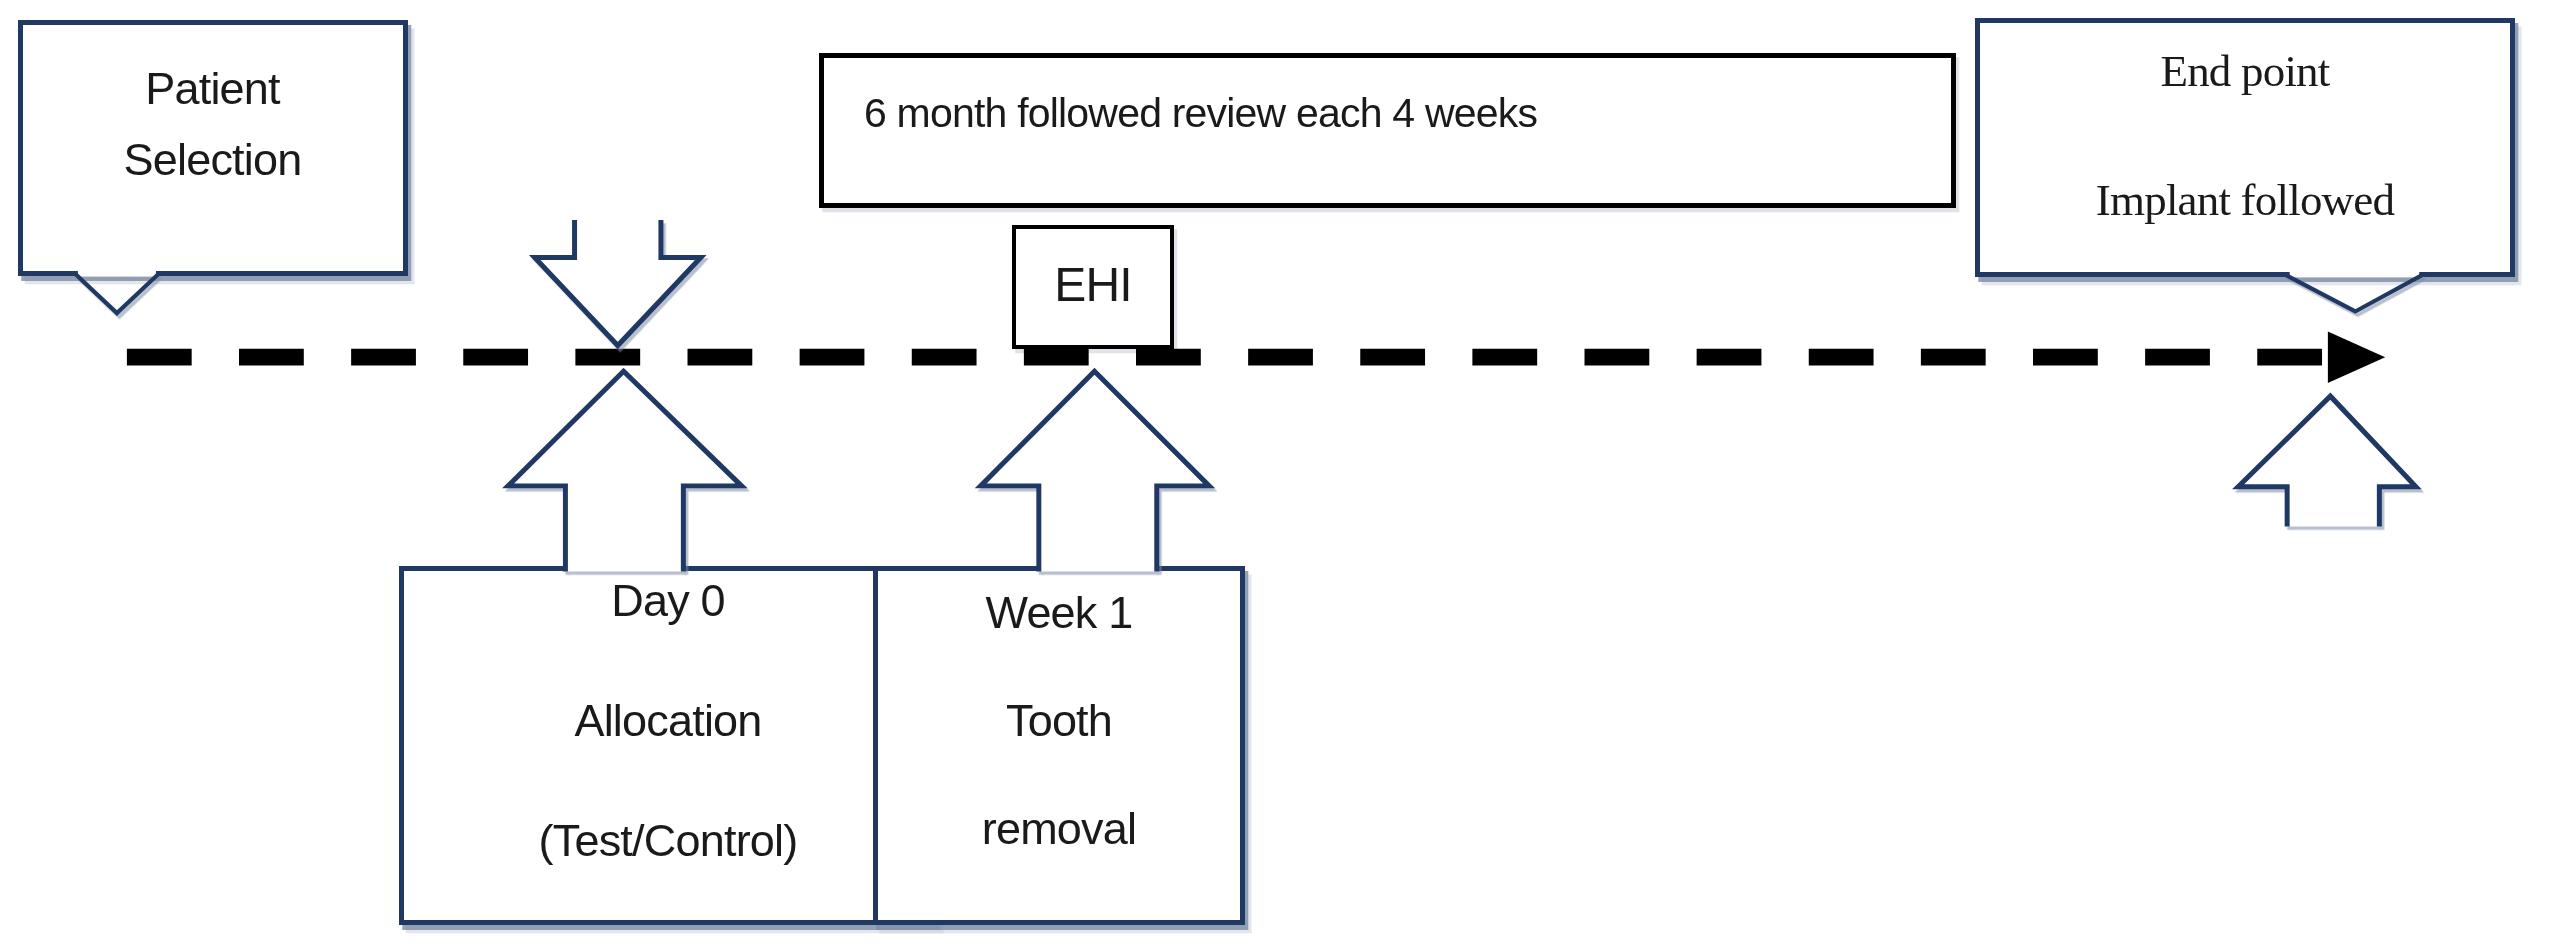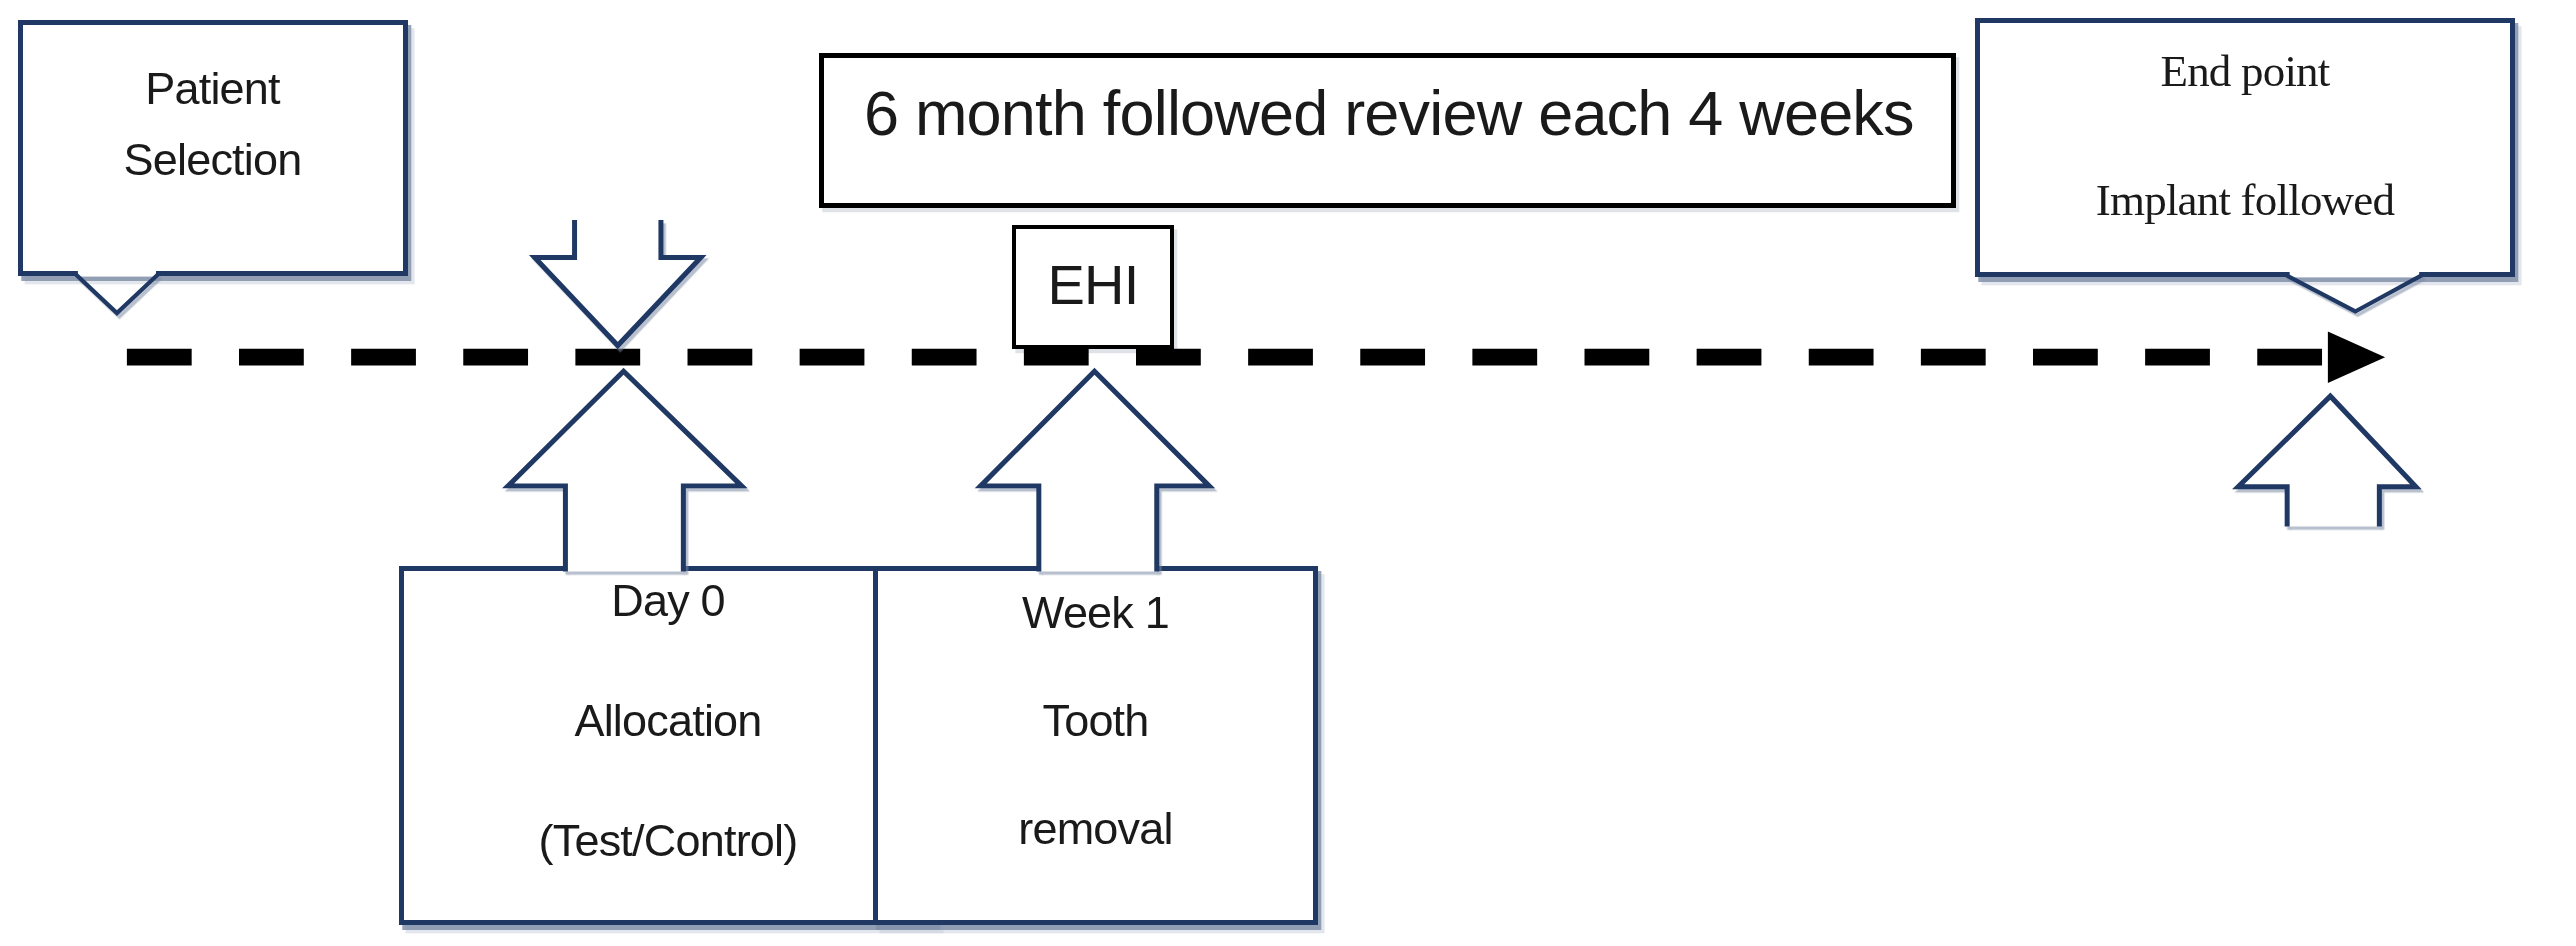--- a/index.html
+++ b/index.html
@@ -27,28 +27,28 @@
     border:5px solid var(--black,#000);
     box-shadow:3.3px 4.2px 0 rgba(150,158,172,0.3);
   }
   .patient{left:17.5px; top:20px; width:390px; height:256px; padding-bottom:48px;}
   .patient .line{line-height:71px;}
   .tooth{left:435px; top:25px; width:366px; height:200px; padding-bottom:20px;}
   .tooth .line{line-height:80px;}
   .review{
     left:819px; top:53px; width:1137px; height:155px;
     align-items:flex-start; text-align:left;
-    padding-left:40px; padding-bottom:33px; font-size:63px;
+    padding-left:40px; padding-bottom:33px; font-size:41px;
   }
-  .ehi{left:1012px; top:225px; width:162px; height:124px; border-width:4.2px; font-size:56px; padding-bottom:5px;}
+  .ehi{left:1012px; top:225px; width:162px; height:124px; border-width:4.2px; font-size:48px; padding-bottom:5px;}
   .endpoint{left:1975px; top:17.5px; width:540px; height:259px; padding-bottom:23px;font-family:Liberation Serif, serif;}
   .endpoint .line{line-height:129px;}
   .day0{left:399px; top:566px; width:538px; height:359px; padding-bottom:50px;gap:12px;}
   .day0 .line{line-height:108px;}
-  .week1{left:873px; top:566px; width:445px; height:359px; padding-bottom:50px;}
+  .week1{left:873px; top:566px; width:372px; height:359px; padding-bottom:50px;}
   .week1 .line{line-height:108px;}
   .pickup{left:2107px; top:521px; width:450px; height:221px; padding-top:11.6px;}
   .pickup .line{line-height:112px;}
 
   #overlay{position:absolute; left:0; top:0; z-index:3; pointer-events:none;}
   .box{z-index:2;}
   .arrow{
     fill:#ffffff; stroke:var(--navy,#1f3864); stroke-width:6;
     stroke-linejoin:miter; stroke-miterlimit:8;
     filter:drop-shadow(3px 4px 0 rgba(125,140,166,0.55));

